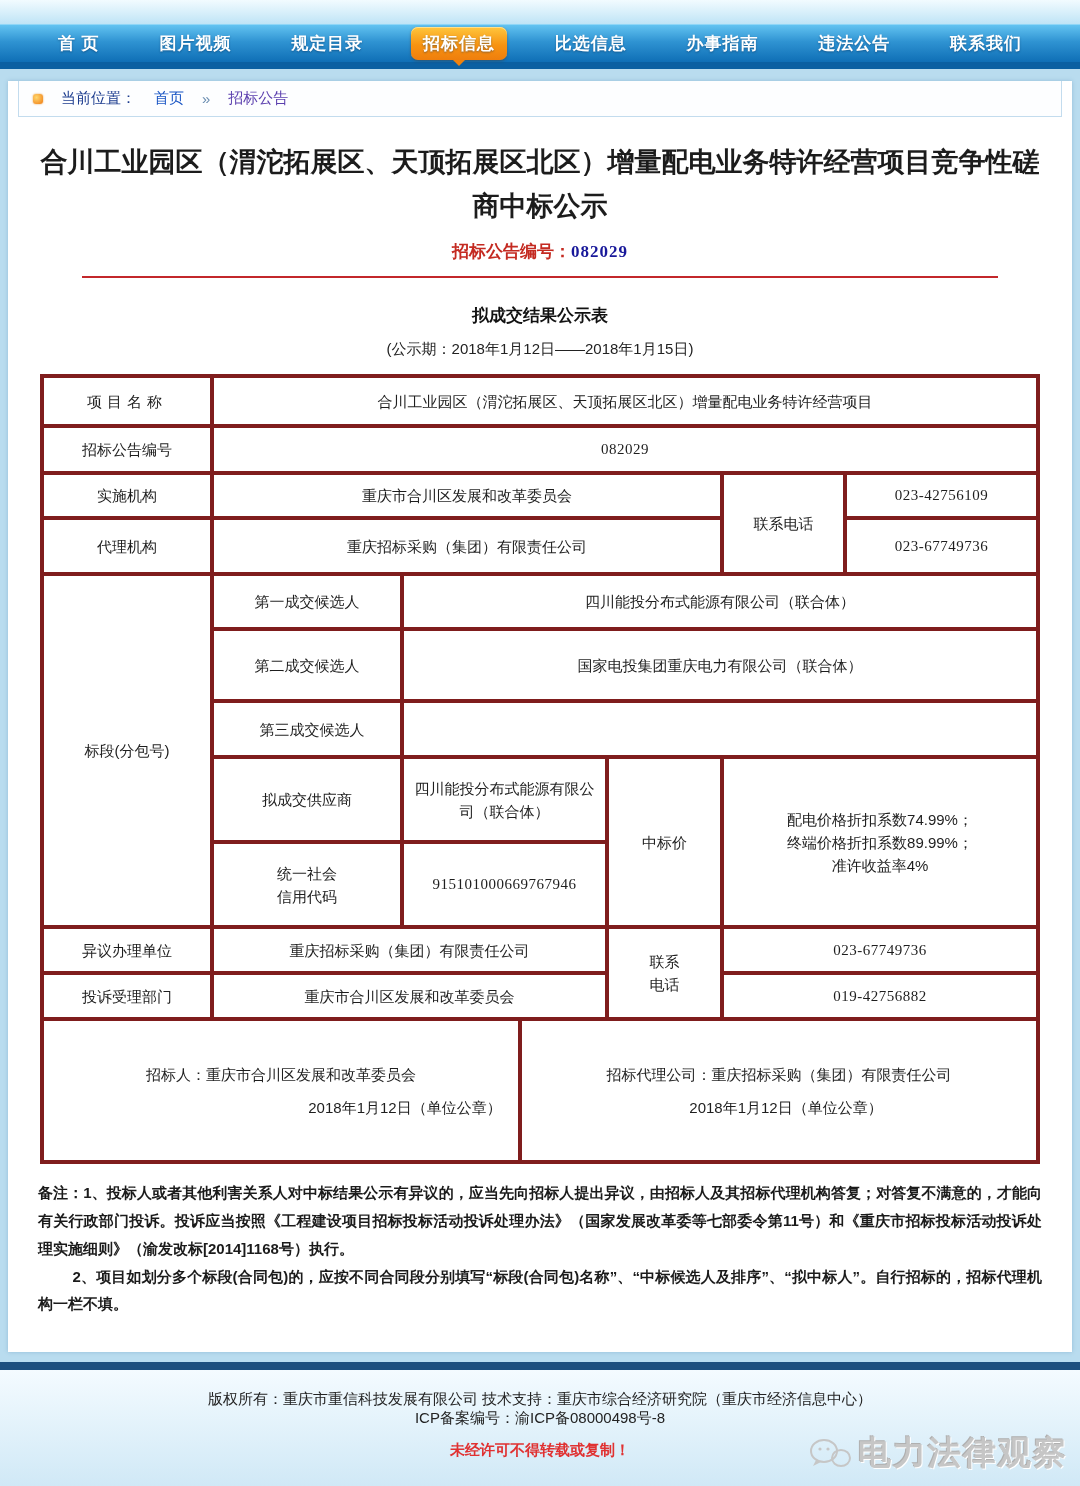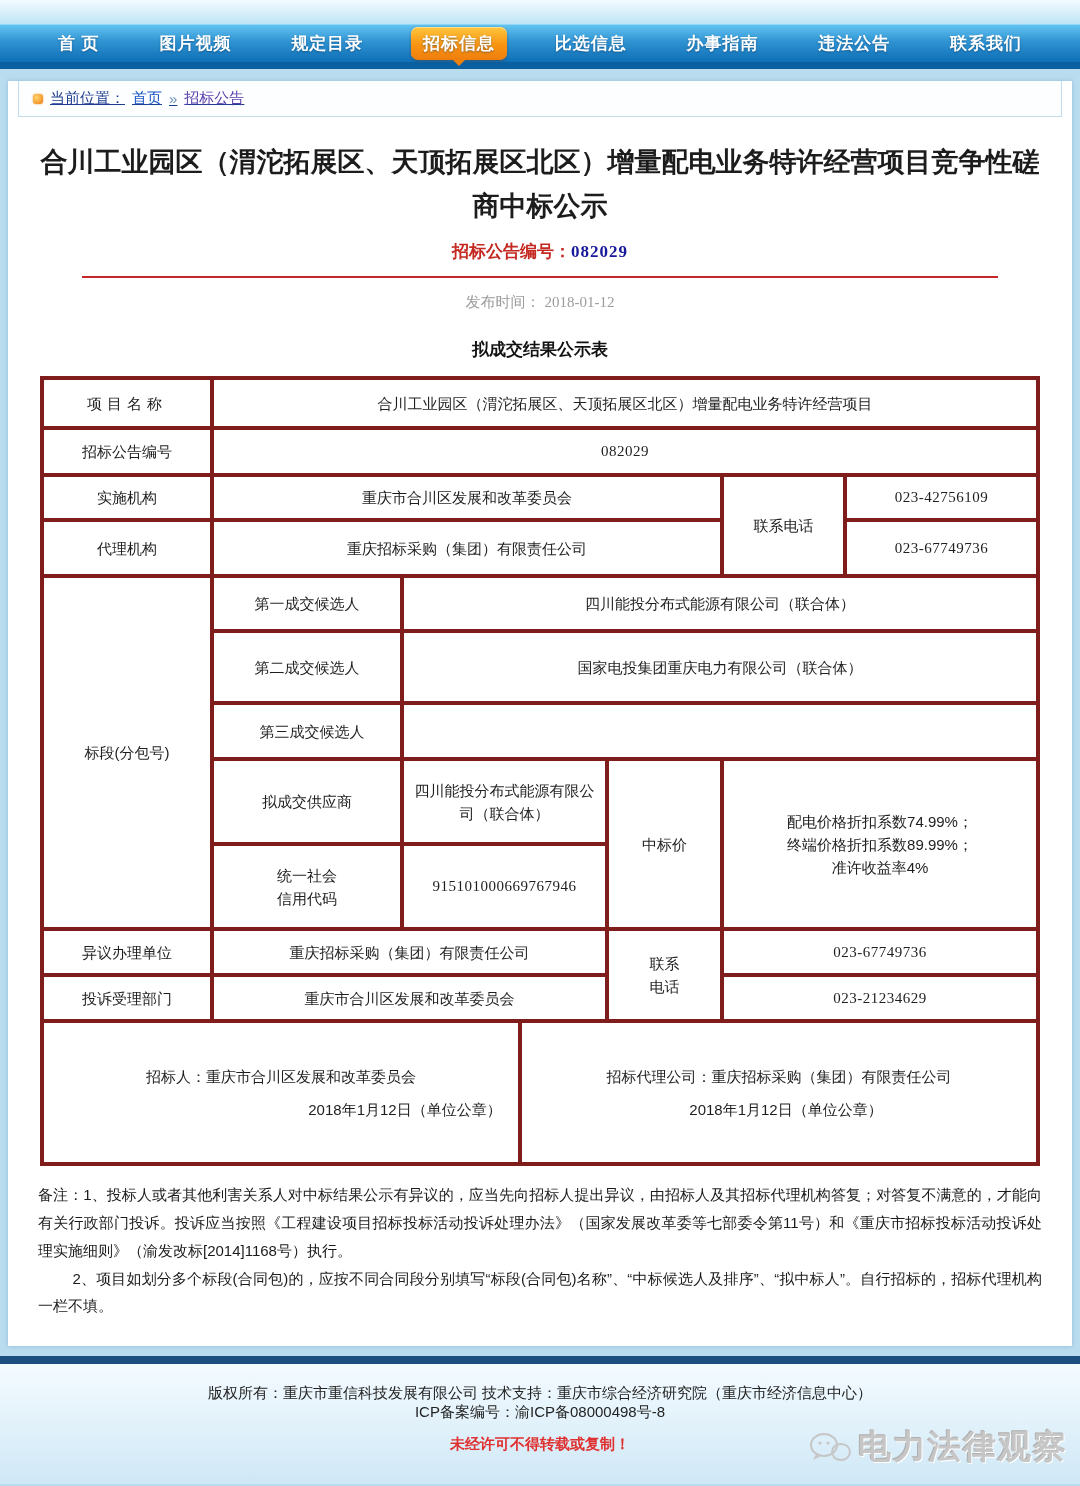--- a/index.html
+++ b/index.html
@@ -35,21 +35,21 @@
     border:6px solid transparent; border-top-color:#ef820e; border-bottom:none;
   }
   
   .content {
     background:#fff; margin:12px 8px 0; padding-bottom:26px;
     box-shadow:0 0 4px rgba(80,130,170,.35);
   }
   .breadcrumb {
     margin:0 10px; padding:8px 14px; background:#fdfeff;
     border:1px solid #c3dcee; border-top:none;
-    font-size:15px; color:#1d3d8f; display:flex; align-items:center; gap:7px;text-decoration:underline;
+    font-size:15px; color:#1d3d8f; display:flex; align-items:center; gap:18px;
   }
   .crumb-dot {
     width:10px; height:10px; border-radius:3px;
     background:radial-gradient(circle at 35% 35%, #ffd76e, #f07c12);
     box-shadow:0 0 2px #e8a24a; display:inline-block;
   }
   .breadcrumb a { color:#1a56c4; text-decoration:none; }
   .breadcrumb a.visited { color:#5b3fae; }
   .breadcrumb .sep { color:#6a8db1; }
   
@@ -82,21 +82,21 @@
   tr.r1 td{height:50px;} tr.r2 td{height:47px;}
   tr.r3 td{height:45px;} tr.r4 td{height:56px;}
   tr.r5 td{height:55px;} tr.r6 td{height:72px;} tr.r7 td{height:56px;padding-left:16px;}
   tr.r8 td{height:85px;} tr.r9 td{height:85px;}
   tr.r10 td{height:46px;} tr.r11 td{height:46px;}
   tr.r12 td{height:143px;}
   td.sign-cell { text-align:left; vertical-align:middle; padding:10px 12px; }
   .sign-l2a { padding-left:248px; margin-top:10px; }
   .sign-l2b { padding-left:14px; margin-top:10px; }
   
-  .remarks { margin:15px 30px 0; font-size:15px; line-height:1.85; text-align:justify; color:#1b1b1b; }
+  .remarks { margin:15px 30px 8px; font-size:15px; line-height:1.85; text-align:justify; color:#1b1b1b;font-weight:bold; }
   .remarks p + p { text-indent:2.3em; }
   
   .footgap { height:10px; }
   .footbar { height:8px; background:#1d4f7e; }
   .footer {
     height:120px; background:linear-gradient(#f4fbff,#cfe8f6);
     text-align:center; position:relative; padding-top:20px;
   }
   .footer .line1 { font-size:15px; color:#232323; }
   .footer .line2 { font-size:15px; color:#232323; }
@@ -136,26 +136,23 @@
   </div>
 
   <div class="title">合川工业园区（渭沱拓展区、天顶拓展区北区）增量配电业务特许经营项目竞争性磋商中标公示</div>
 
   <div class="notice-badge">
     <span class="lab">招标公告编号：</span><span class="num">082029</span>
   </div>
 
   <div class="redline"></div>
 
-  <div class="pubdate">
-    <span>发布时间：</span>
-    <span class="val">2018-01-12</span>
-  </div>
 
   <div class="tbl-title">拟成交结果公示表</div>
+  <div class="tbl-period">(公示期：2018年1月12日——2018年1月15日)</div>
 
   <table class="main">
     <colgroup>
       <col style="width:170px">
         <col style="width:190px">
         <col style="width:118px">
       <col style="width:87px">
         <col style="width:115px">
         <col style="width:123px">
         <col style="width:193px">
@@ -209,21 +206,21 @@
       <tr class="r10">
         <td>异议办理单位</td>
         <td colspan="3">重庆招标采购（集团）有限责任公司</td>
         <td rowspan="2" class="pre">联系
 电话</td>
         <td colspan="2" class="num">023-67749736</td>
       </tr>
       <tr class="r11">
         <td>投诉受理部门</td>
         <td colspan="3">重庆市合川区发展和改革委员会</td>
-        <td colspan="2" class="num">023-21234629</td>
+        <td colspan="2" class="num">019-42756882</td>
       </tr>
       <tr class="r12">
         <td colspan="3" class="sign-cell">
           <div>招标人：重庆市合川区发展和改革委员会</div>
           <div class="sign-l2a">2018年1月12日（单位公章）</div>
         </td>
         <td colspan="4" class="sign-cell">
           <div>招标代理公司：重庆招标采购（集团）有限责任公司</div>
           <div class="sign-l2b">2018年1月12日（单位公章）</div>
         </td>

